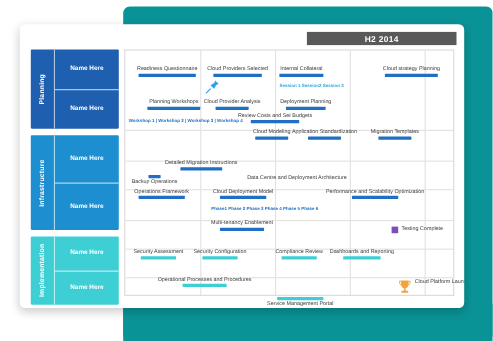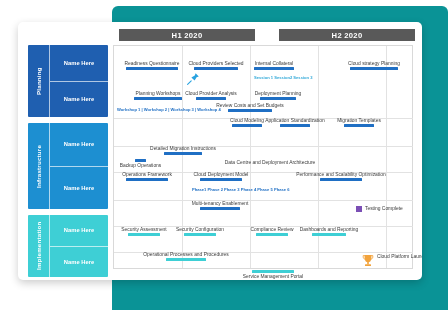--- a/index.html
+++ b/index.html
@@ -129,22 +129,21 @@
           <div class="lane-cat-wrap">
             <div class="lane-cat">Implementation</div>
           </div>
           <div class="lane-rows">
             <div class="lane-row">Name Here</div>
             <div class="lane-row">Name Here</div>
           </div>
         </div>
       </div>
 
-      <div class="hhead" style="left:96px;width:136px;">H1 2020</div>
-      <div class="hhead" style="left:256px;width:136px;">H2 2020</div>
+      <div class="hhead" style="left:256px;width:136px;">H2 2014</div>
 
       <div class="grid">
         <div class="vline" style="left:68px;"></div>
         <div class="vline" style="left:136px;"></div>
         <div class="vline" style="left:204px;"></div>
         <div class="vline" style="left:272px;"></div>
         <div class="gright"></div>
 
         <div class="hline" style="top:72px;"></div>
         <div class="hline" style="top:100px;"></div>

